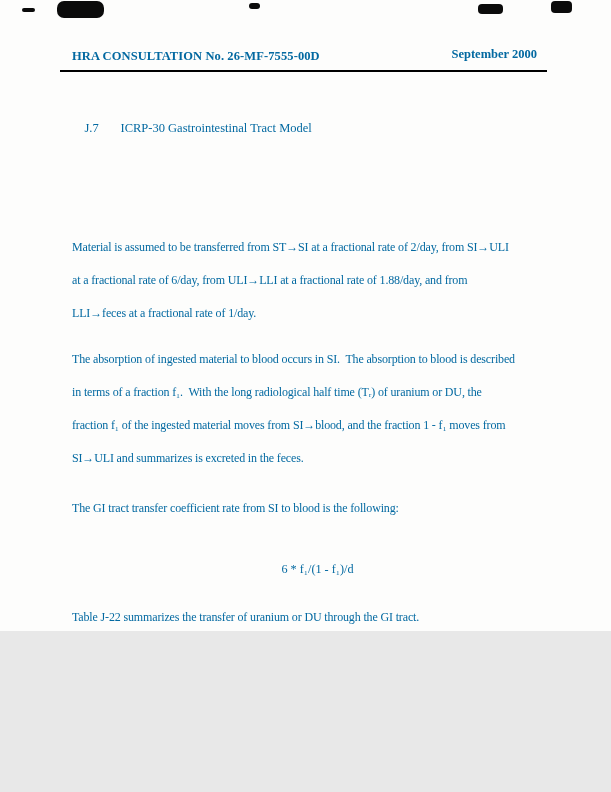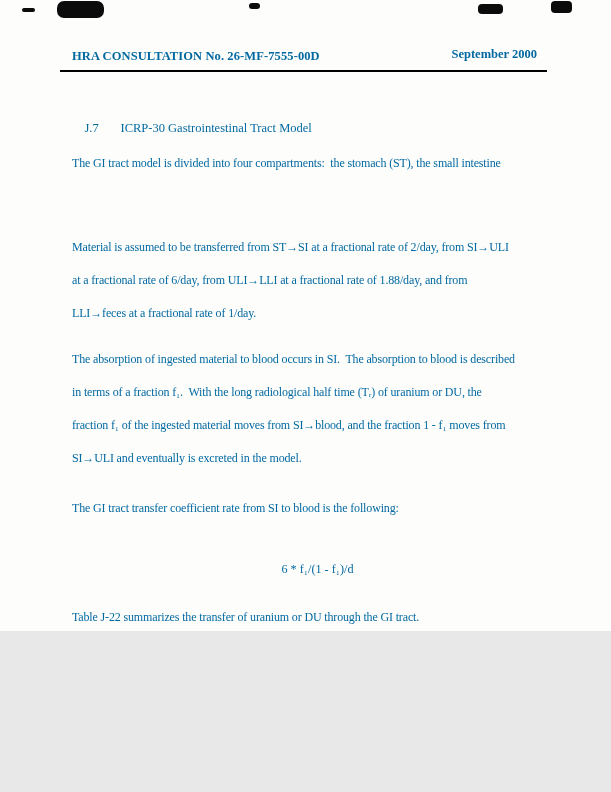--- a/index.html
+++ b/index.html
@@ -115,34 +115,33 @@
 
   <div class="hdr-left">HRA CONSULTATION No. 26-MF-7555-00D</div>
   <div class="hdr-right">September 2000</div>
   <div class="rule-top"></div>
 
   <div class="section">
     <span class="num">J.7</span><span>ICRP-30 Gastrointestinal Tract Model</span>
   </div>
 
   <div class="para p1">
-    <div class="line">The GI tract model is divided into four compartments:  the stomach (ST), the small intestine</div>
   </div>
 
   <div class="para p2">
     <div class="line">Material is assumed to be transferred from ST→SI at a fractional rate of 2/day, from SI→ULI</div>
     <div class="line">at a fractional rate of 6/day, from ULI→LLI at a fractional rate of 1.88/day, and from</div>
     <div class="line">LLI→feces at a fractional rate of 1/day.</div>
   </div>
 
   <div class="para p3">
     <div class="line">The absorption of ingested material to blood occurs in SI.  The absorption to blood is described</div>
     <div class="line">in terms of a fraction f₁.  With the long radiological half time (Tᵣ) of uranium or DU, the</div>
     <div class="line">fraction f₁ of the ingested material moves from SI→blood, and the fraction 1 - f₁ moves from</div>
-    <div class="line">SI→ULI and eventually is excreted in the model.</div>
+    <div class="line">SI→ULI and summarizes is excreted in the feces.</div>
   </div>
 
   <div class="para p4">
     <div class="line">The GI tract transfer coefficient rate from SI to blood is the following:</div>
   </div>
 
   <div class="formula">6 * f₁/(1 - f₁)/d</div>
 
   <div class="para p5">
     <div class="line">Table J-22 summarizes the transfer of uranium or DU through the GI tract.</div>

